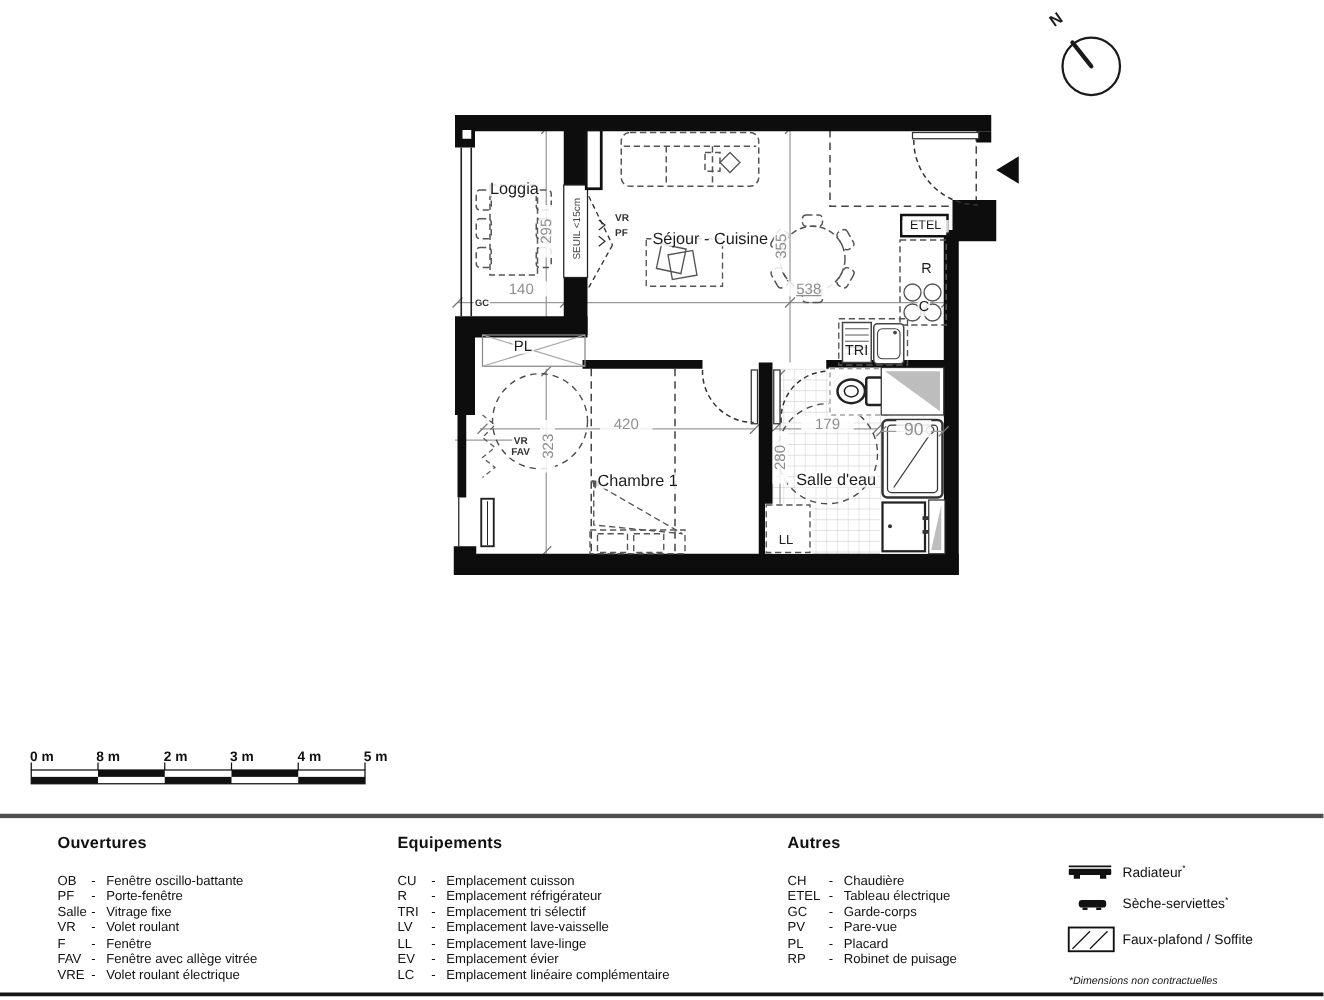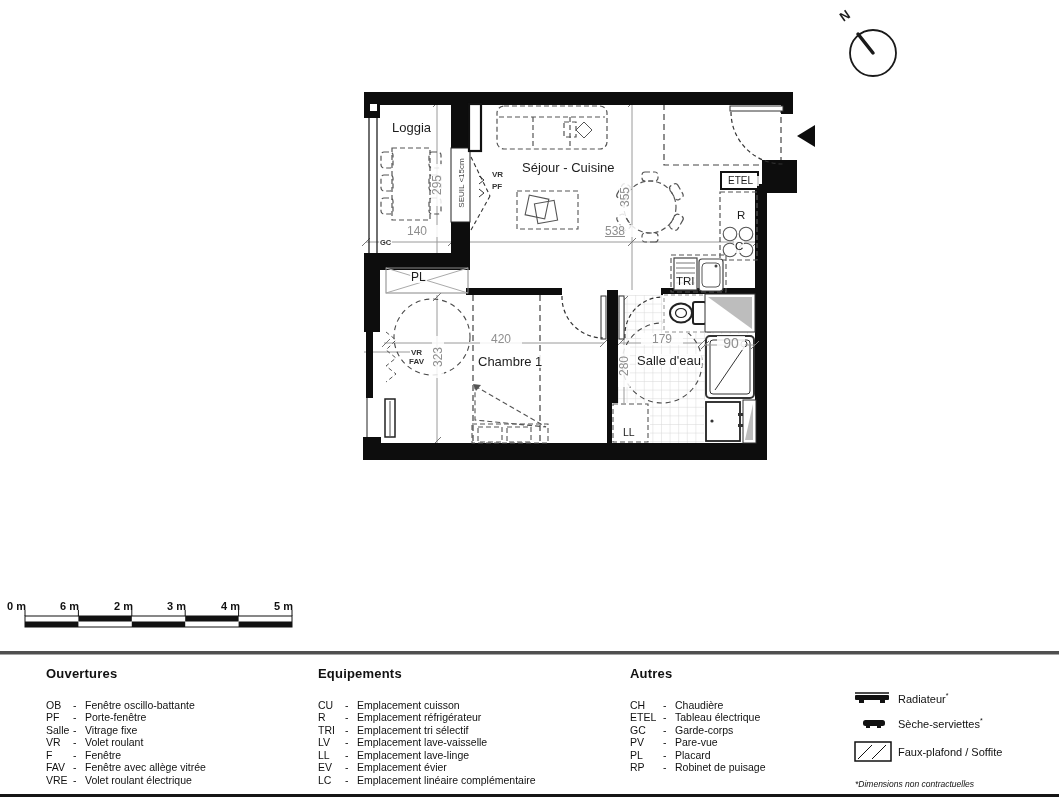--- a/index.html
+++ b/index.html
@@ -1,51 +1,51 @@
 <!DOCTYPE html>
 <html><head>
 <meta charset="utf-8">
 <style>
   html,body{margin:0;padding:0;background:#fff;}
   #page{position:relative;width:1059px;height:800px;background:#fff;overflow:hidden;
         font-family:"Liberation Sans",sans-serif;color:#111;}
   #plan-svg{position:absolute;left:0;top:0;}
   .lbl{position:absolute;white-space:nowrap;color:#1d1d1d;background:rgba(255,255,255,.82);
        line-height:1;padding:0 1px;}
-  .room{font-size:13px;}
+  .room{font-size:13px;margin-top:23px;}
   .dim{color:#8f8f8f;font-size:12px;text-align:center;background:rgba(255,255,255,.85);}
   .rot{transform:rotate(-90deg);}
   .tiny{font-size:8px;font-weight:bold;color:#333;}
   .lb-loggia{left:391px;top:121px;}
   .lb-sejour{left:521px;top:161px;}
   .lb-chambre{left:477px;top:355px;}
   .lb-sde{left:636px;top:354px;}
   .lb-140{left:396px;top:225px;width:40px;}
   .lb-295{left:416px;top:179px;width:40px;}
-  .lb-538{left:594px;top:225px;width:40px;text-decoration:underline;}
+  .lb-538{left:626px;top:225px;width:40px;text-decoration:underline;}
   .lb-355{left:604px;top:191px;width:40px;}
   .lb-420{left:480px;top:333px;width:40px;}
   .lb-323{left:417px;top:351px;width:40px;}
   .lb-179{left:641px;top:333px;width:40px;}
   .lb-280{left:603px;top:360px;width:40px;}
   .lb-90{left:717px;top:336px;width:26px;font-size:14px;}
   .lb-seuil{left:429px;top:179px;width:64px;font-size:8px;color:#444;text-align:center;background:none;}
   .lb-vrtop{left:491px;top:171px;}
   .lb-pf{left:491px;top:183px;}
   .lb-vrleft{left:410px;top:349px;}
   .lb-fav{left:408px;top:358px;}
   .lb-gc{left:379px;top:239px;font-size:7.5px;font-weight:bold;color:#333;}
   .lb-pl{left:410px;top:271px;font-size:12px;}
   .lb-etel{left:722px;top:176px;width:35px;text-align:center;font-size:10px;}
   .lb-r{left:736px;top:210px;font-size:11.5px;}
   .lb-cu{left:734px;top:241px;font-size:11.5px;}
   .lb-tri{left:675px;top:276px;font-size:11.5px;}
   .lb-ll{left:622px;top:427px;font-size:10.5px;}
   .lb-n{left:839px;top:9px;font-size:13px;font-weight:bold;transform:rotate(-35deg);background:none;}
-  .scale-lbl{position:absolute;top:600px;width:36px;text-align:left;font-size:11px;font-weight:600;background:none;}
+  .scale-lbl{position:absolute;top:600px;width:36px;text-align:right;font-size:11px;font-weight:600;background:none;}
   .legend-col{position:absolute;top:666px;}
   .legend-title{font-size:13px;font-weight:bold;letter-spacing:.2px;}
   .legend-items{margin-top:18px;font-size:10.5px;}
   .lrow{display:flex;line-height:12.45px;}
   .abbr{width:27px;flex:none;}
   .abbr.wide{width:33px;}
   .dash{width:12px;flex:none;text-align:left;}
   .sym-lbl{position:absolute;left:898px;font-size:11px;background:none;}
   .sym-lbl sup{font-size:7px;}
   .footnote{position:absolute;left:855px;top:779px;font-size:8.5px;font-style:italic;background:none;}
@@ -352,21 +352,21 @@
 <span class="lbl lb-gc">GC</span>
 <span class="lbl lb-pl">PL</span>
 <span class="lbl lb-etel">ETEL</span>
 <span class="lbl lb-r">R</span>
 <span class="lbl lb-cu">C</span>
 <span class="lbl lb-tri">TRI</span>
 <span class="lbl lb-ll">LL</span>
 <span class="lbl lb-n">N</span>
 
 <span class="scale-lbl" style="left:7px">0 m</span>
-<span class="scale-lbl" style="left:60px">6 m</span>
+<span class="scale-lbl" style="left:60px">8 m</span>
 <span class="scale-lbl" style="left:114px">2 m</span>
 <span class="scale-lbl" style="left:167px">3 m</span>
 <span class="scale-lbl" style="left:221px">4 m</span>
 <span class="scale-lbl" style="left:274px">5 m</span>
 
 <div class="legend-col" style="left:46px">
   <div class="legend-title">Ouvertures</div>
   <div class="legend-items">
     <div class="lrow">
           <span class="abbr">OB</span>

